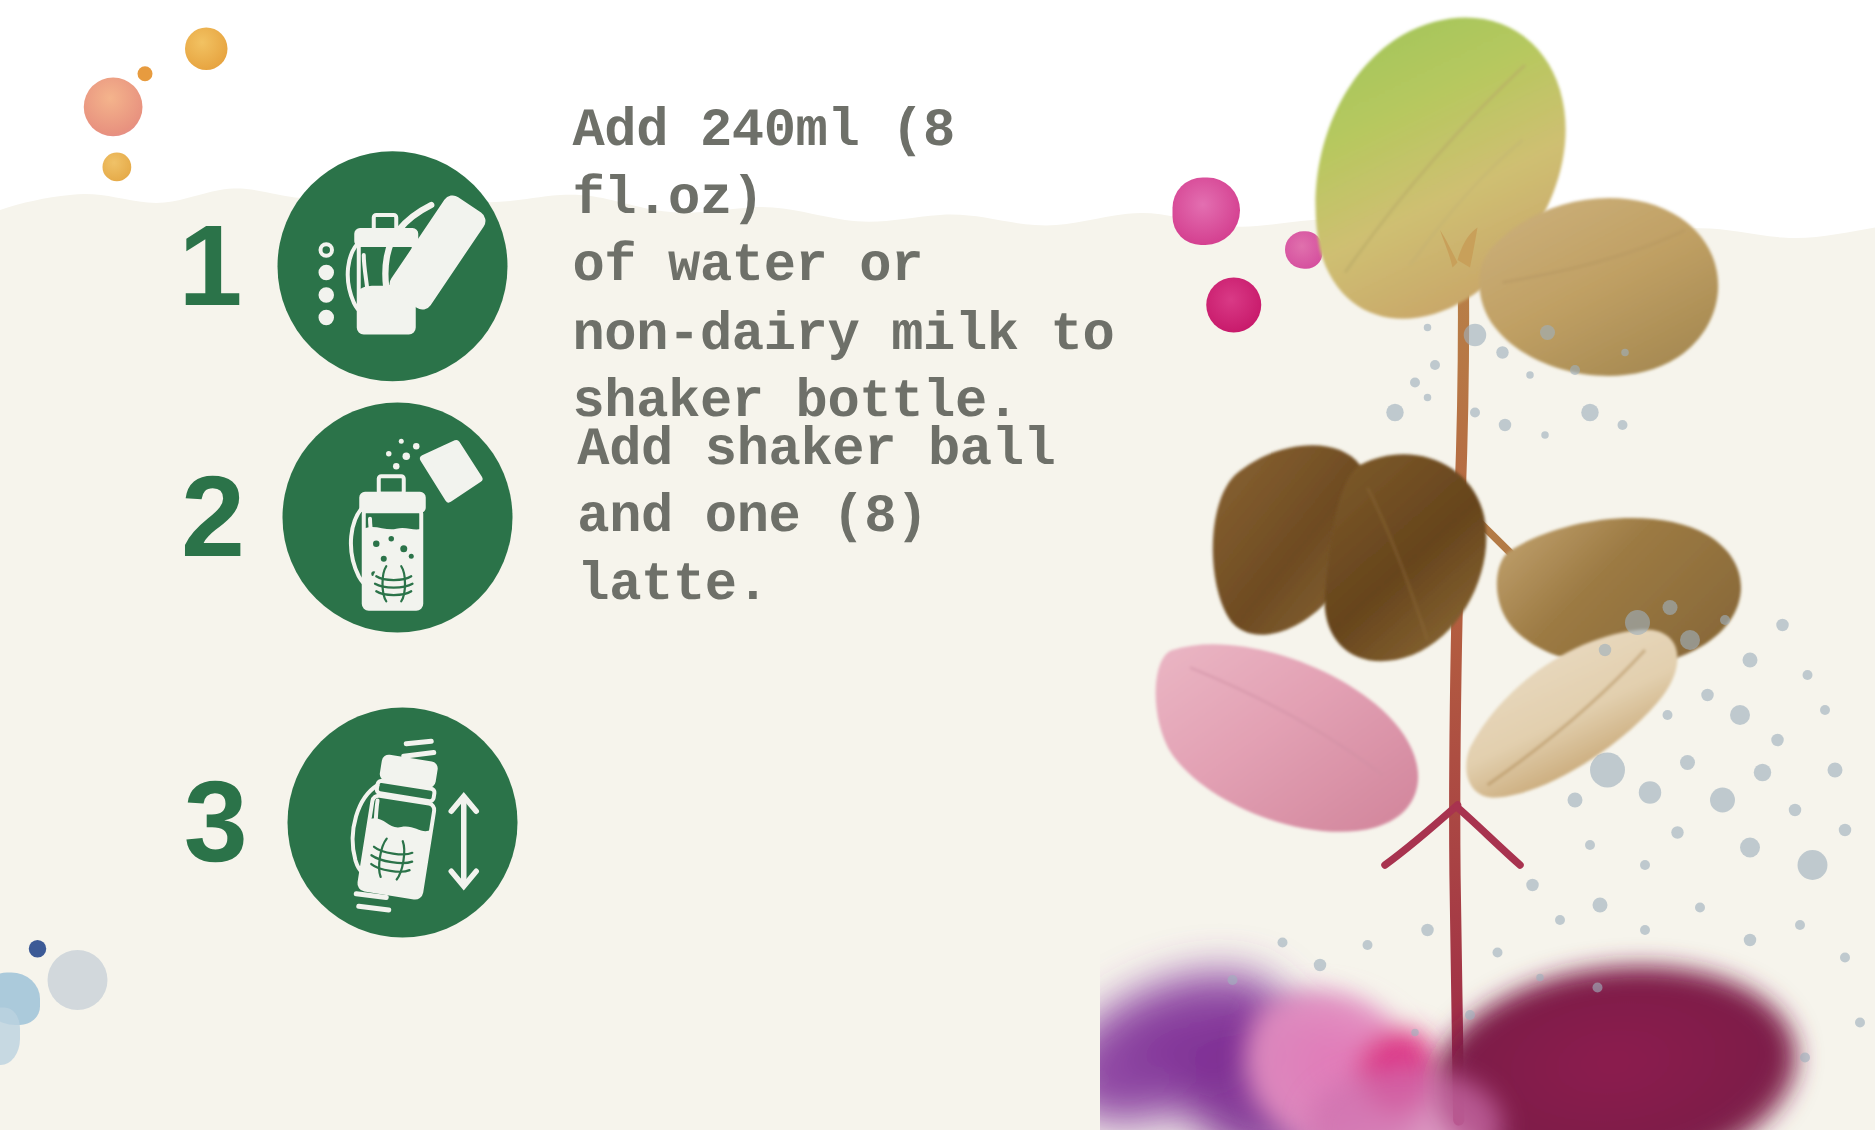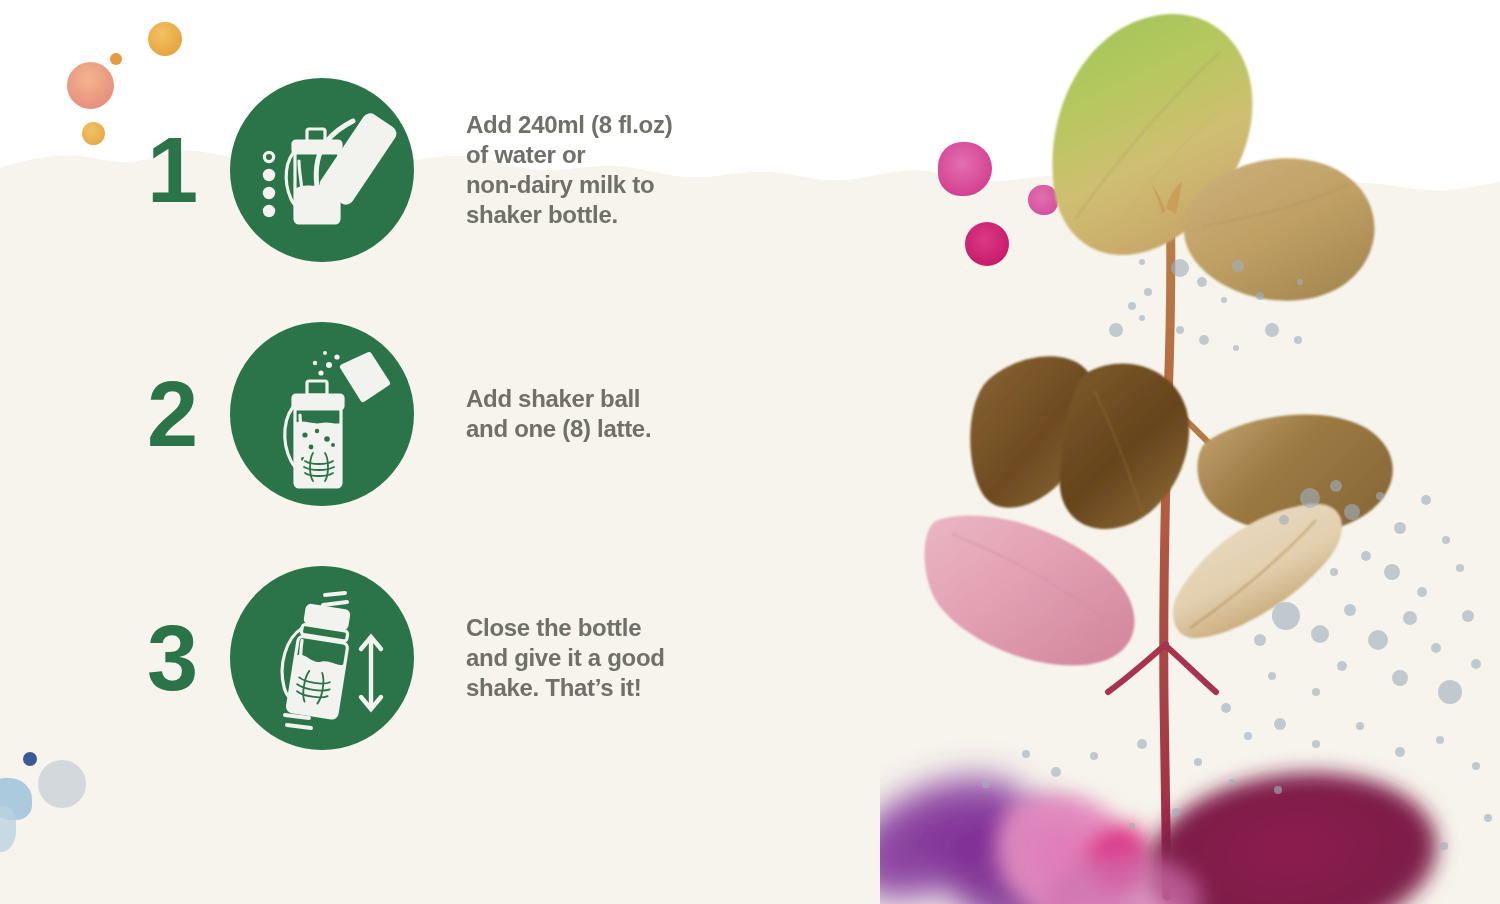--- a/index.html
+++ b/index.html
@@ -31,24 +31,24 @@
   .step-icon{
     width:184px;height:184px;border-radius:50%;
     background:#2b7349;flex:0 0 184px;
     display:flex;align-items:center;justify-content:center;
     margin-left:12px;
   }
   .step-icon svg{display:block;}
   .step-text{
     margin-left:52px;
     color:#6e7069;
-    font-size:24px;line-height:1.26;
+    font-size:43px;line-height:1.26;
     font-weight:600;letter-spacing:-0.3px;
     white-space:pre-line;
-    font-family:Liberation Sans, sans-serif;
+    font-family:Liberation Mono, monospace;
   }
 
   
   .plant{position:absolute;right:0;top:0;width:620px;height:904px;}
   .plant svg{display:block;width:620px;height:904px;}
 </style>
 </head>
 <body>
 
 <div class="stage">
@@ -421,19 +421,16 @@
             <path d="M40,142 L64,145"></path>
           </g>
 
           <g stroke="#f2f3ee" stroke-width="4.4" stroke-linecap="round" fill="none">
             <path d="M124,56 L124,124"></path>
             <path d="M114,66 L124,54 L134,66"></path>
             <path d="M114,114 L124,126 L134,114"></path>
           </g>
         </svg>
       </div>
-      <div class="step-text">Close the bottle
-and give it a good
-shake. That’s it!</div>
     </div>
 
   </div>
 </div>
 
 </body></html>

